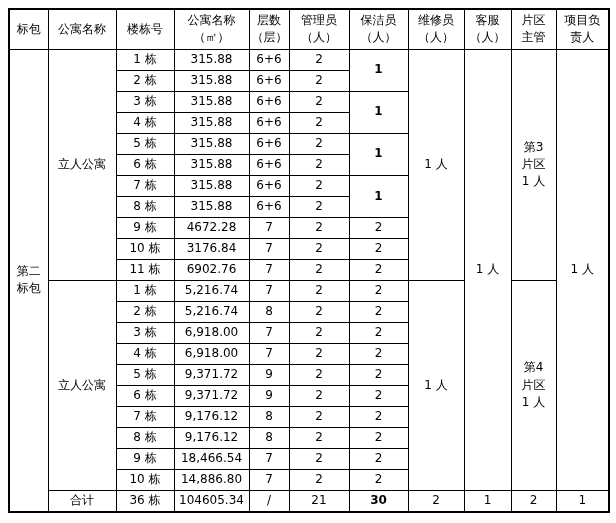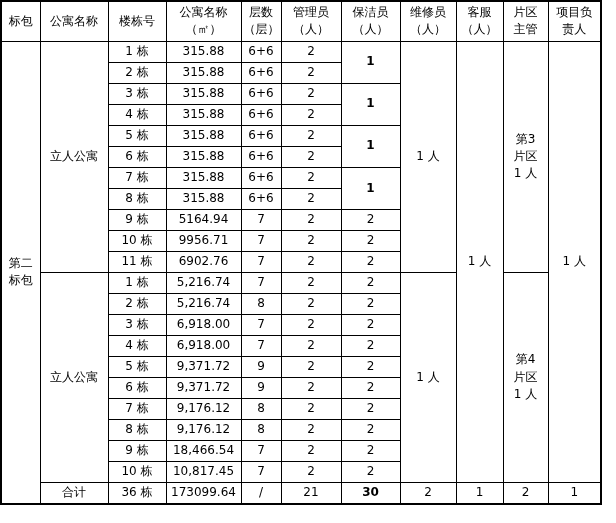--- a/index.html
+++ b/index.html
@@ -6,20 +6,21 @@
     margin: 0;
     padding: 0;
     background: #ffffff;
     font-family: "DejaVu Sans", "Liberation Sans", sans-serif;
   }
   .page {
     width: 616px;
     height: 523px;
     background: #ffffff;
     box-sizing: border-box;
+    padding: 8px;
   }
   table.staff-table {
     border-collapse: collapse;
     table-layout: fixed;
     width: 600px;
     height: 505px;
     border: 2px solid #000000;
   }
   .staff-table th,
   .staff-table td {
@@ -143,28 +144,28 @@
           <td rowspan="2" class="bold">1</td>
         </tr>
         <tr>
           <td>8 栋</td>
           <td>315.88</td>
           <td>6+6</td>
           <td>2</td>
         </tr>
         <tr>
           <td>9 栋</td>
-          <td>5164.94</td>
+          <td>4672.28</td>
           <td>7</td>
           <td>2</td>
           <td>2</td>
         </tr>
         <tr>
           <td>10 栋</td>
-          <td>9956.71</td>
+          <td>3176.84</td>
           <td>7</td>
           <td>2</td>
           <td>2</td>
         </tr>
         <tr>
           <td>11 栋</td>
           <td>6902.76</td>
           <td>7</td>
           <td>2</td>
           <td>2</td>
@@ -232,29 +233,29 @@
         </tr>
         <tr>
           <td>9 栋</td>
           <td>18,466.54</td>
           <td>7</td>
           <td>2</td>
           <td>2</td>
         </tr>
         <tr>
           <td>10 栋</td>
-          <td>10,817.45</td>
+          <td>14,886.80</td>
           <td>7</td>
           <td>2</td>
           <td>2</td>
         </tr>
         <tr>
           <td>合计</td>
           <td>36 栋</td>
-          <td>173099.64</td>
+          <td>104605.34</td>
           <td>/</td>
           <td>21</td>
           <td class="bold">30</td>
           <td>2</td>
           <td>1</td>
           <td>2</td>
           <td>1</td>
         </tr>
       </tbody>
   </table>

